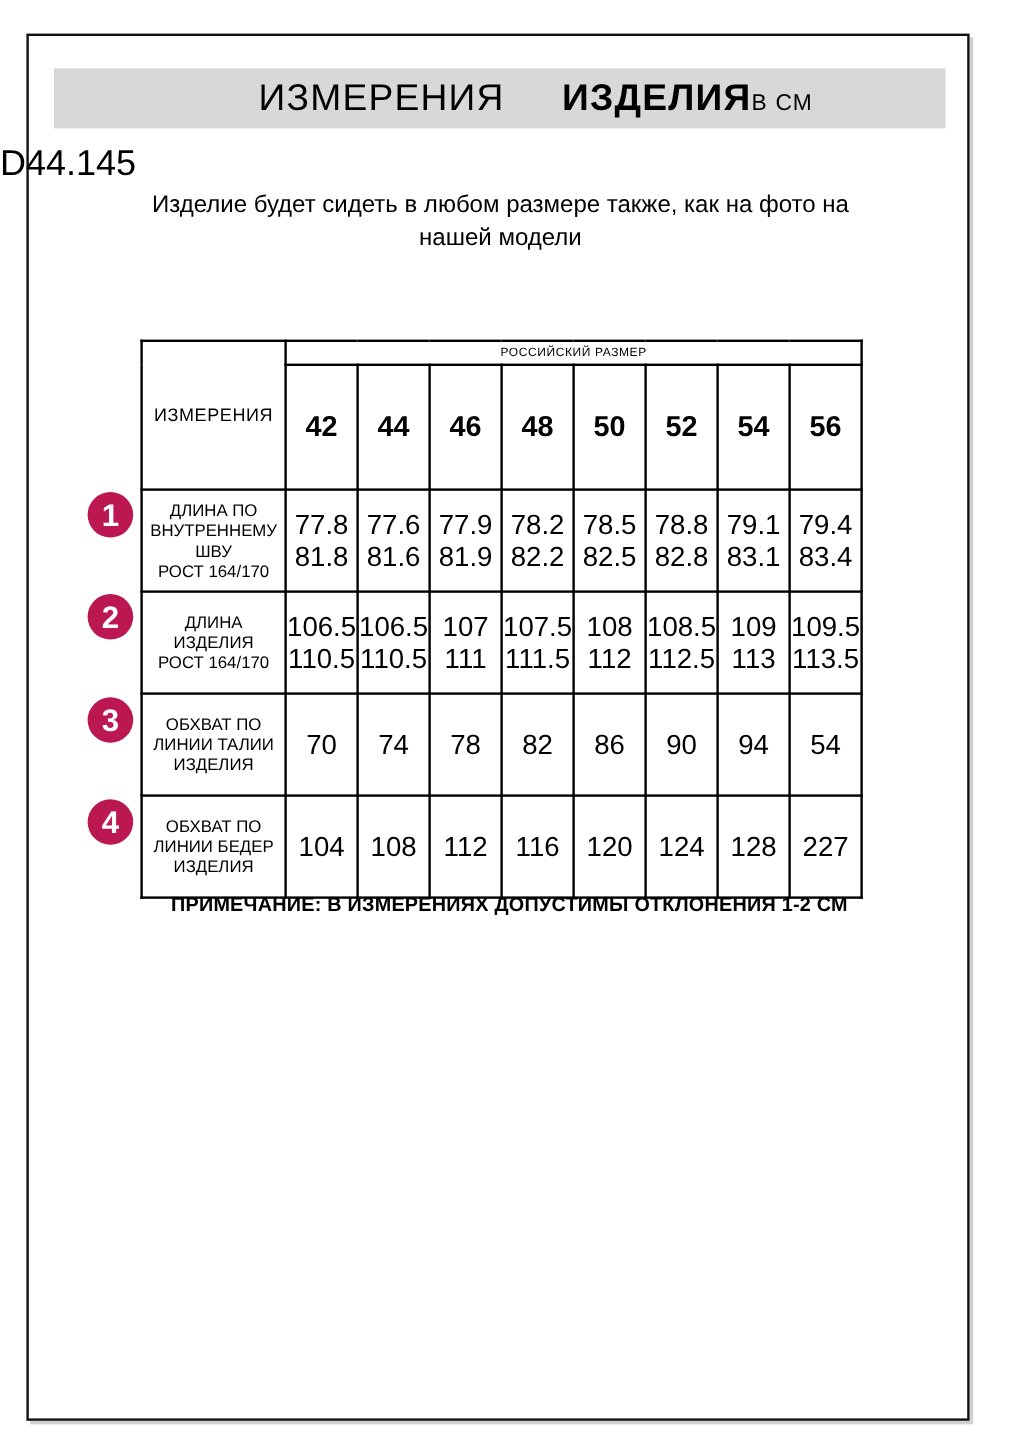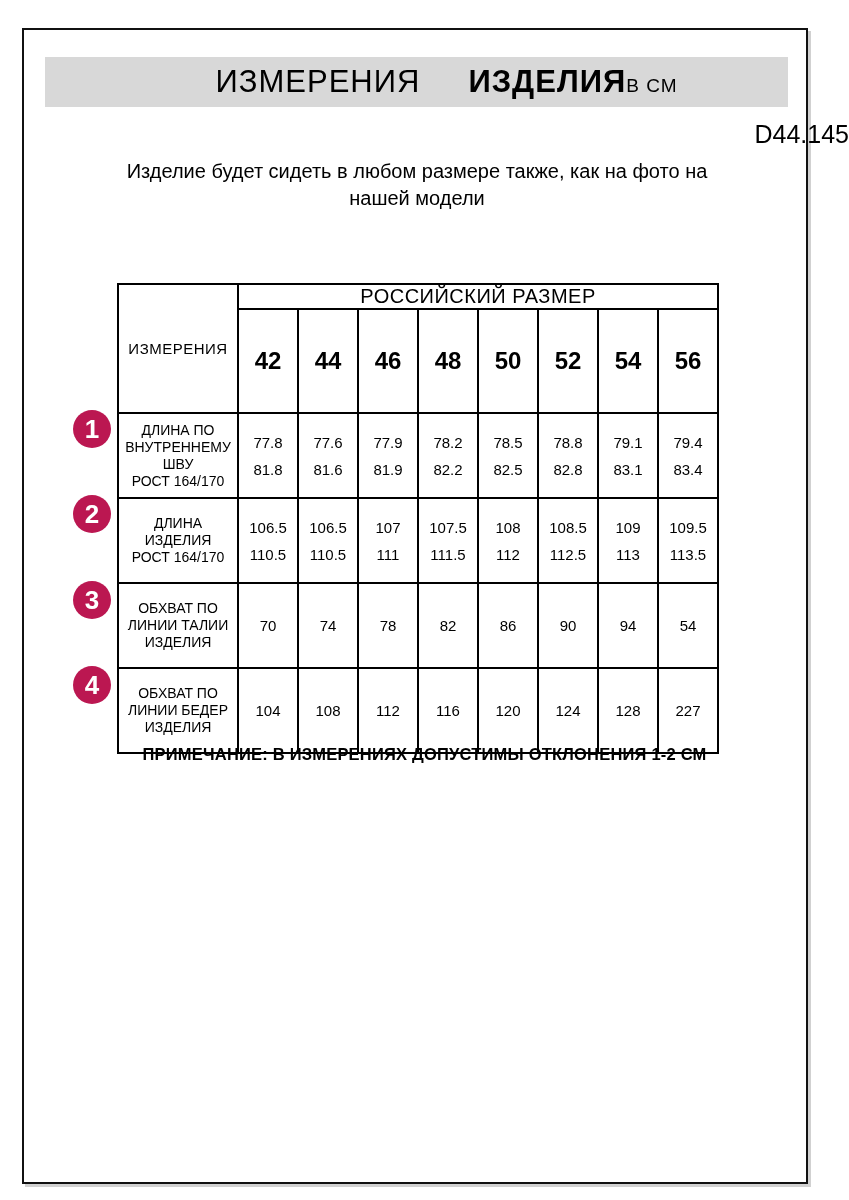--- a/index.html
+++ b/index.html
@@ -60,22 +60,22 @@
   .title-unit {
     font-size: 19px;
     letter-spacing: 1px;
     line-height: 32px;
   }
   .product-code {
     position: absolute;
     left: 0;
     top: 120px;
     width: 849px;
-    text-align: right;
-    font-size: 25px;
+    text-align: left;
+    font-size: 30px;
   }
   .subtitle {
     position: absolute;
     left: 0;
     top: 158px;
     width: 834px;
     text-align: center;
     font-size: 20px;
     line-height: 27px;
     white-space: pre-line;
@@ -93,38 +93,38 @@
     vertical-align: middle;
     padding: 0;
     box-sizing: border-box;
   }
   .col-label { width: 120px; }
   .col-size  { width: 60px; }
   .row-group  { height: 20px; }
   .row-sizes  { height: 104px; }
   .row-data   { height: 85px; }
   .group-h {
-    font-size: 20px;
+    font-size: 10px;
     letter-spacing: 0.5px;
   }
   .measure-h {
     font-size: 15px;
     letter-spacing: 0.5px;
   }
   .size-h {
     font-size: 24px;
     font-weight: bold;
   }
   .rowlabel {
     font-size: 14px;
     line-height: 17px;
     white-space: pre-line;
   }
   .val {
-    font-size: 15px;
+    font-size: 23px;
     line-height: 27px;
     white-space: pre-line;
   }
   .badge {
     position: absolute;
     left: 73px;
     width: 38px;
     height: 38px;
     border-radius: 50%;
     background: #bb1751;

